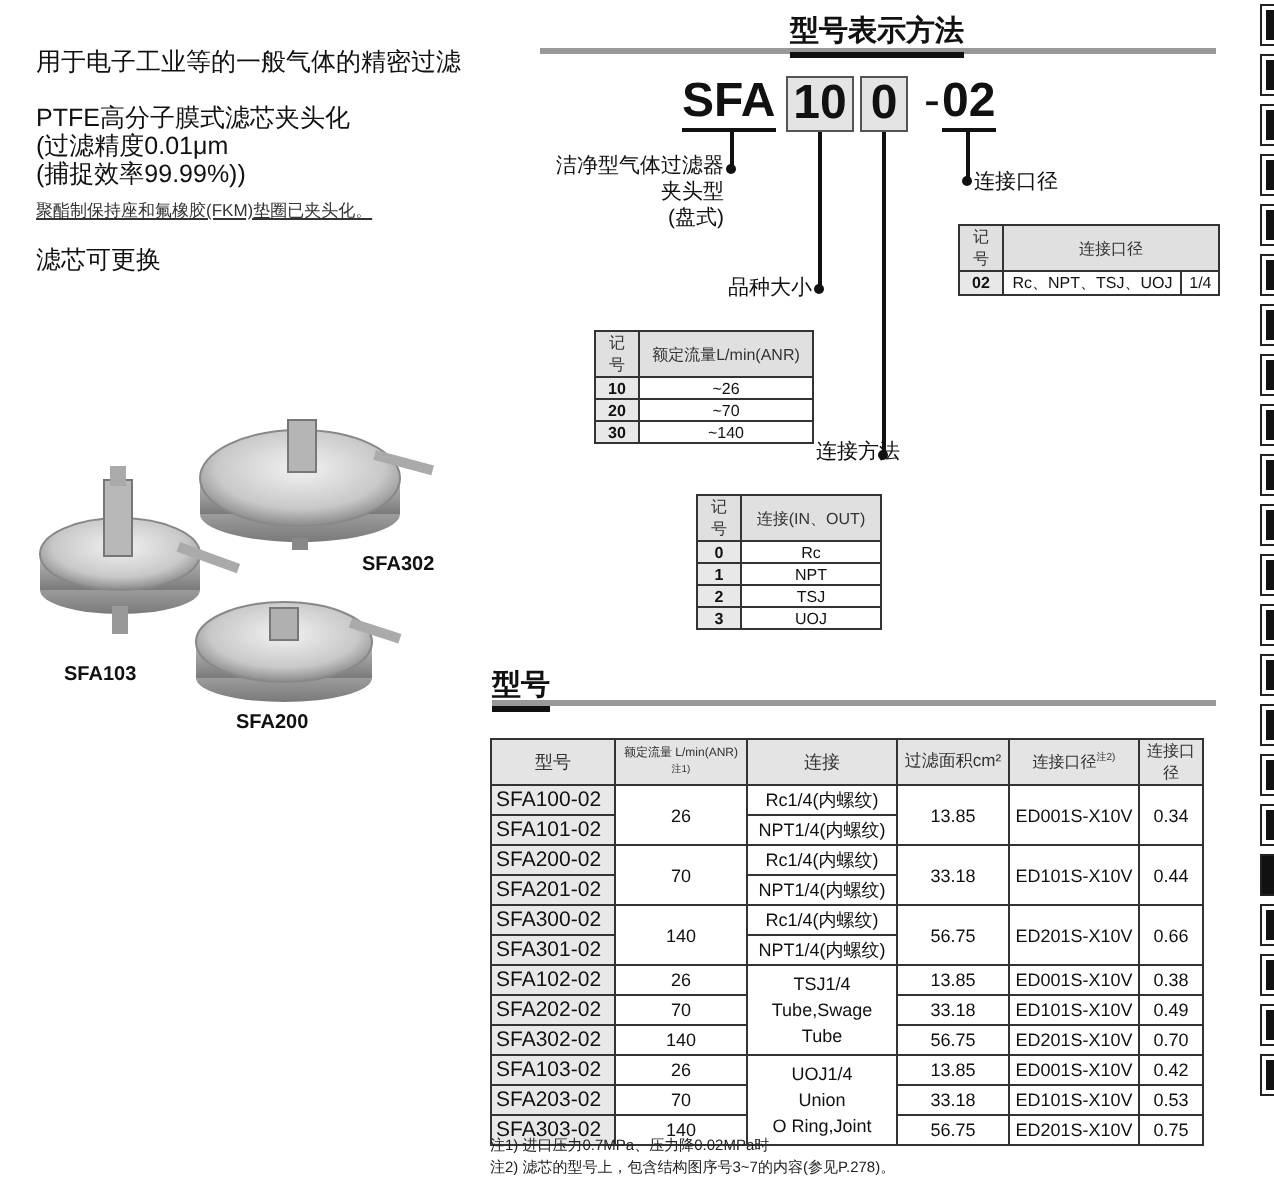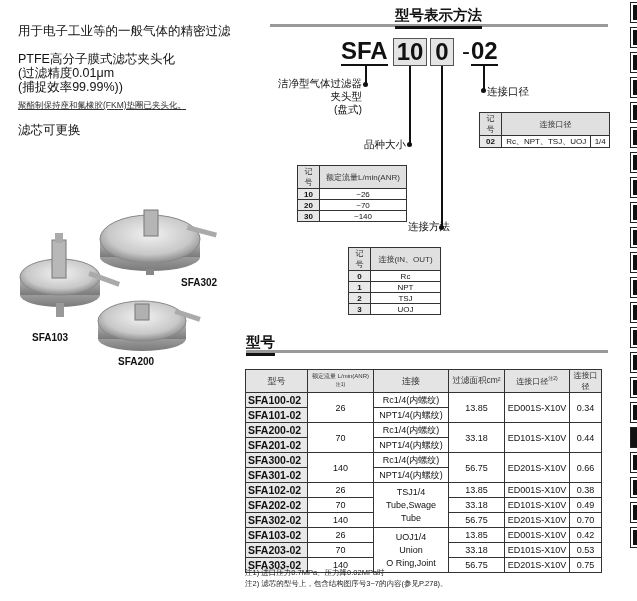--- a/index.html
+++ b/index.html
@@ -41,21 +41,21 @@
   table.small td.key { background: #e8e8e8; font-weight: bold; }
 
   
   .sec2-title { left: 246px; top: 333px; font-size: 14.5px; font-weight: bold; border-bottom: 3px solid #111; padding-bottom: 1px; }
   .sec2-rule { left: 246px; top: 350px; width: 362px; height: 3px; background: #999; }
 
   table.main { position: absolute; left: 245px; top: 369px; border-collapse: collapse; font-size: 9px; }
   table.main th { background: #e4e4e4; font-weight: normal; border: 1px solid #333; height: 17px; color: #333; padding: 0 2px; }
   table.main th sup { font-size: 5px; }
   table.main td { border: 1px solid #333; text-align: center; height: 15px; padding: 0 2px; }
-  table.main td.model { background: #e8e8e8; font-weight: bold; font-size: 10.5px; text-align: left; padding-left: 2px; }
+  table.main td.model { background: #e8e8e8; font-weight: normal; font-size: 10.5px; text-align: left; padding-left: 2px; }
 
   .notes { left: 245px; top: 567px; font-size: 7.5px; line-height: 11px; color: #222; }
 
   
   .tab { position: absolute; left: 630px; width: 12px; height: 21px; border: 1.5px solid #222; border-right: none; background: #fff; }
   .tab-inner { position: absolute; left: 2px; top: 2px; width: 4px; height: 15px; background: #111; }
   .tab.active { background: #111; }
 </style>
 </head>
 <body>

